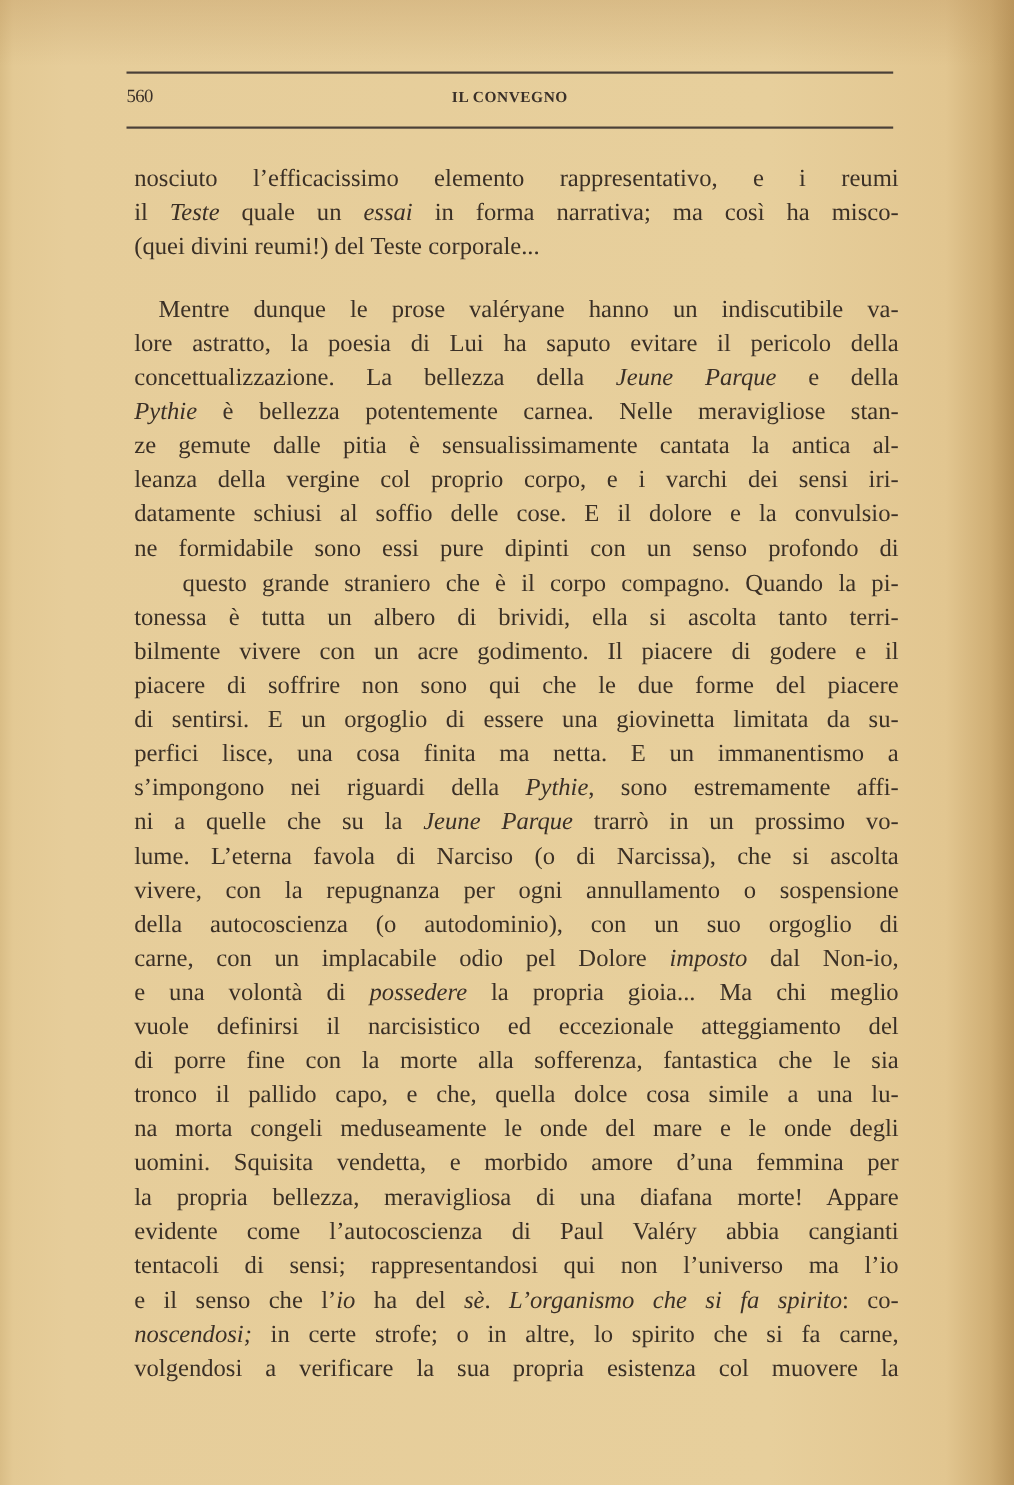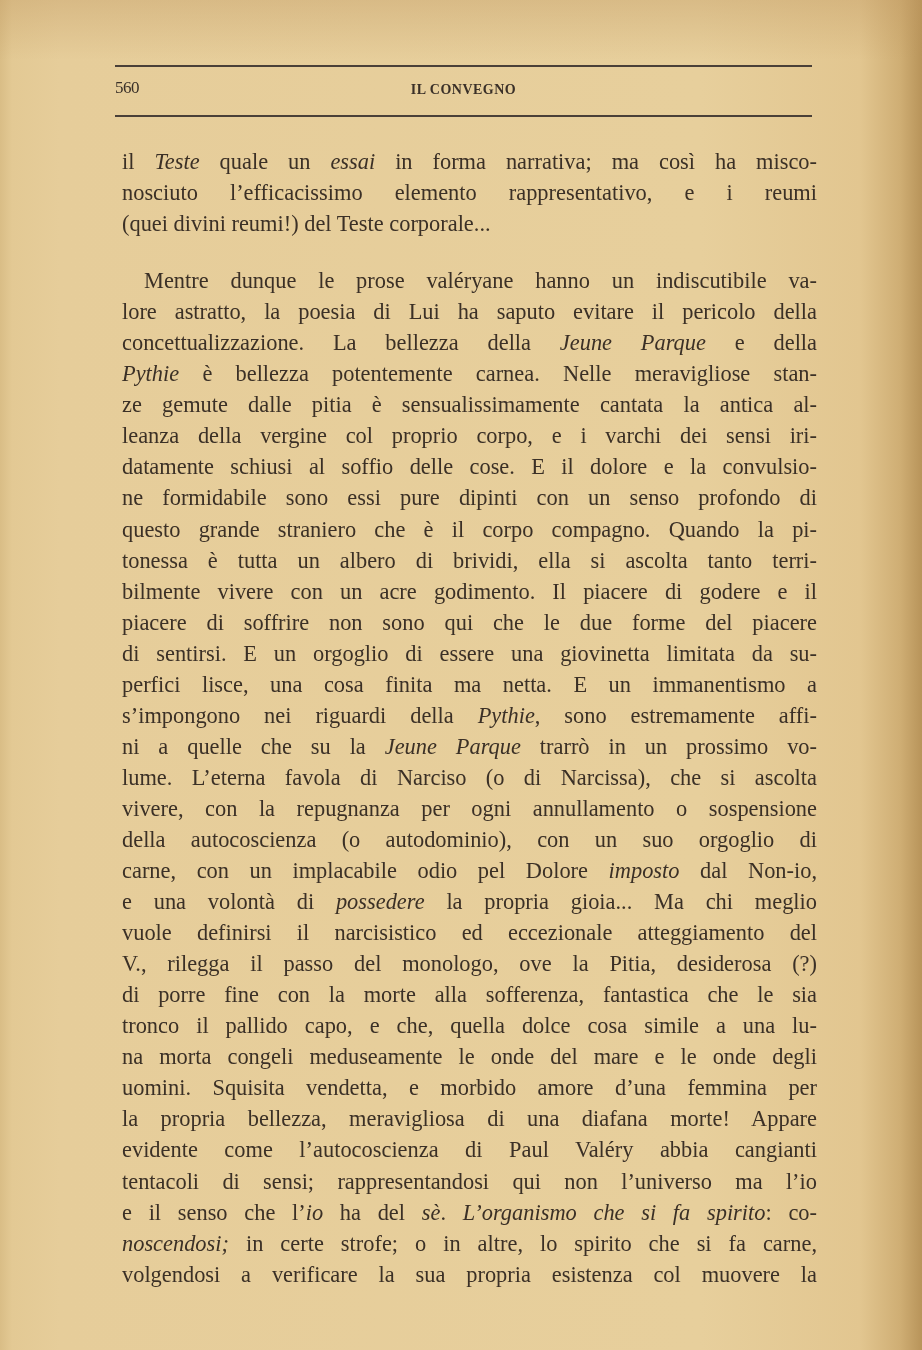--- a/index.html
+++ b/index.html
@@ -53,46 +53,45 @@
 <div class="page-top-shade"></div>
 
 <div class="rule top"></div>
 <div class="running-head">
   <span class="page-number">560</span>
   <span class="journal-title">IL CONVEGNO</span>
 </div>
 <div class="rule bottom"></div>
 
 <div class="body-text" id="body-text">
+    <span class="line"><span style="white-space: normal;">nosciuto l’efficacissimo elemento rappresentativo, e i reumi</span></span>
     <span class="line"><span style="white-space: normal;">il </span><i style="white-space: normal;">Teste</i><span style="white-space: normal;"> quale un </span><i style="white-space: normal;">essai</i><span style="white-space: normal;"> in forma narrativa; ma così ha misco-</span></span>
-    <span class="line"><span style="white-space: normal;">nosciuto l’efficacissimo elemento rappresentativo, e i reumi</span></span>
     <span class="line last"><span style="white-space: normal;">(quei divini reumi!) del Teste corporale...</span></span>
     <span class="line indent"><span style="white-space: normal;">Mentre dunque le prose valéryane hanno un indiscutibile va-</span></span>
     <span class="line"><span style="white-space: normal;">lore astratto, la poesia di Lui ha saputo evitare il pericolo della</span></span>
     <span class="line"><span style="white-space: normal;">concettualizzazione. La bellezza della </span><i style="white-space: normal;">Jeune Parque</i><span style="white-space: normal;"> e della</span></span>
     <span class="line"><i style="white-space: normal;">Pythie</i><span style="white-space: normal;"> è bellezza potentemente carnea. Nelle meravigliose stan-</span></span>
     <span class="line"><span style="white-space: normal;">ze gemute dalle pitia è sensualissimamente cantata la antica al-</span></span>
     <span class="line"><span style="white-space: normal;">leanza della vergine col proprio corpo, e i varchi dei sensi iri-</span></span>
     <span class="line"><span style="white-space: normal;">datamente schiusi al soffio delle cose. E il dolore e la convulsio-</span></span>
     <span class="line"><span style="white-space: normal;">ne formidabile sono essi pure dipinti con un senso profondo di</span></span>
-    <span class="line"><span style="white-space: normal;">questo grande straniero che è il corpo compagno. Quando la pi-</span></span>
+    <span class="line"><span style="white-space: normal; margin-left: 44px;">questo grande straniero che è il corpo compagno. Quando la pi-</span></span>
     <span class="line"><span style="white-space: normal;">tonessa è tutta un albero di brividi, ella si ascolta tanto terri-</span></span>
     <span class="line"><span style="white-space: normal;">bilmente vivere con un acre godimento. Il piacere di godere e il</span></span>
     <span class="line"><span style="white-space: normal;">piacere di soffrire non sono qui che le due forme del piacere</span></span>
     <span class="line"><span style="white-space: normal;">di sentirsi. E un orgoglio di essere una giovinetta limitata da su-</span></span>
     <span class="line"><span style="white-space: normal;">perfici lisce, una cosa finita ma netta. E un immanentismo a</span></span>
     <span class="line"><span style="white-space: normal;">s’impongono nei riguardi della </span><i style="white-space: normal;">Pythie</i><span style="white-space: normal;">, sono estremamente affi-</span></span>
     <span class="line"><span style="white-space: normal;">ni a quelle che su la </span><i style="white-space: normal;">Jeune Parque</i><span style="white-space: normal;"> trarrò in un prossimo vo-</span></span>
     <span class="line"><span style="white-space: normal;">lume. L’eterna favola di Narciso (o di Narcissa), che si ascolta</span></span>
     <span class="line"><span style="white-space: normal;">vivere, con la repugnanza per ogni annullamento o sospensione</span></span>
     <span class="line"><span style="white-space: normal;">della autocoscienza (o autodominio), con un suo orgoglio di</span></span>
     <span class="line"><span style="white-space: normal;">carne, con un implacabile odio pel Dolore </span><i style="white-space: normal;">imposto</i><span style="white-space: normal;"> dal Non-io,</span></span>
     <span class="line"><span style="white-space: normal;">e una volontà di </span><i style="white-space: normal;">possedere</i><span style="white-space: normal;"> la propria gioia... Ma chi meglio</span></span>
     <span class="line"><span style="white-space: normal;">vuole definirsi il narcisistico ed eccezionale atteggiamento del</span></span>
-    <span class="line"><span style="white-space: normal;">V., rilegga il passo del monologo, ove la Pitia, desiderosa (?)</span></span>
     <span class="line"><span style="white-space: normal;">di porre fine con la morte alla sofferenza, fantastica che le sia</span></span>
     <span class="line"><span style="white-space: normal;">tronco il pallido capo, e che, quella dolce cosa simile a una lu-</span></span>
     <span class="line"><span style="white-space: normal;">na morta congeli meduseamente le onde del mare e le onde degli</span></span>
     <span class="line"><span style="white-space: normal;">uomini. Squisita vendetta, e morbido amore d’una femmina per</span></span>
     <span class="line"><span style="white-space: normal;">la propria bellezza, meravigliosa di una diafana morte! Appare</span></span>
     <span class="line"><span style="white-space: normal;">evidente come l’autocoscienza di Paul Valéry abbia cangianti</span></span>
     <span class="line"><span style="white-space: normal;">tentacoli di sensi; rappresentandosi qui non l’universo ma l’io</span></span>
     <span class="line"><span style="white-space: normal;">e il senso che l’</span><i style="white-space: normal;">io</i><span style="white-space: normal;"> ha del </span><i style="white-space: normal;">sè</i><span style="white-space: normal;">. </span><i style="white-space: normal;">L’organismo che si fa spirito</i><span style="white-space: normal;">: co-</span></span>
     <span class="line"><i style="white-space: normal;">noscendosi;</i><span style="white-space: normal;"> in certe strofe; o in altre, lo spirito che si fa carne,</span></span>
     <span class="line"><span style="white-space: normal;">volgendosi a verificare la sua propria esistenza col muovere la</span></span>

